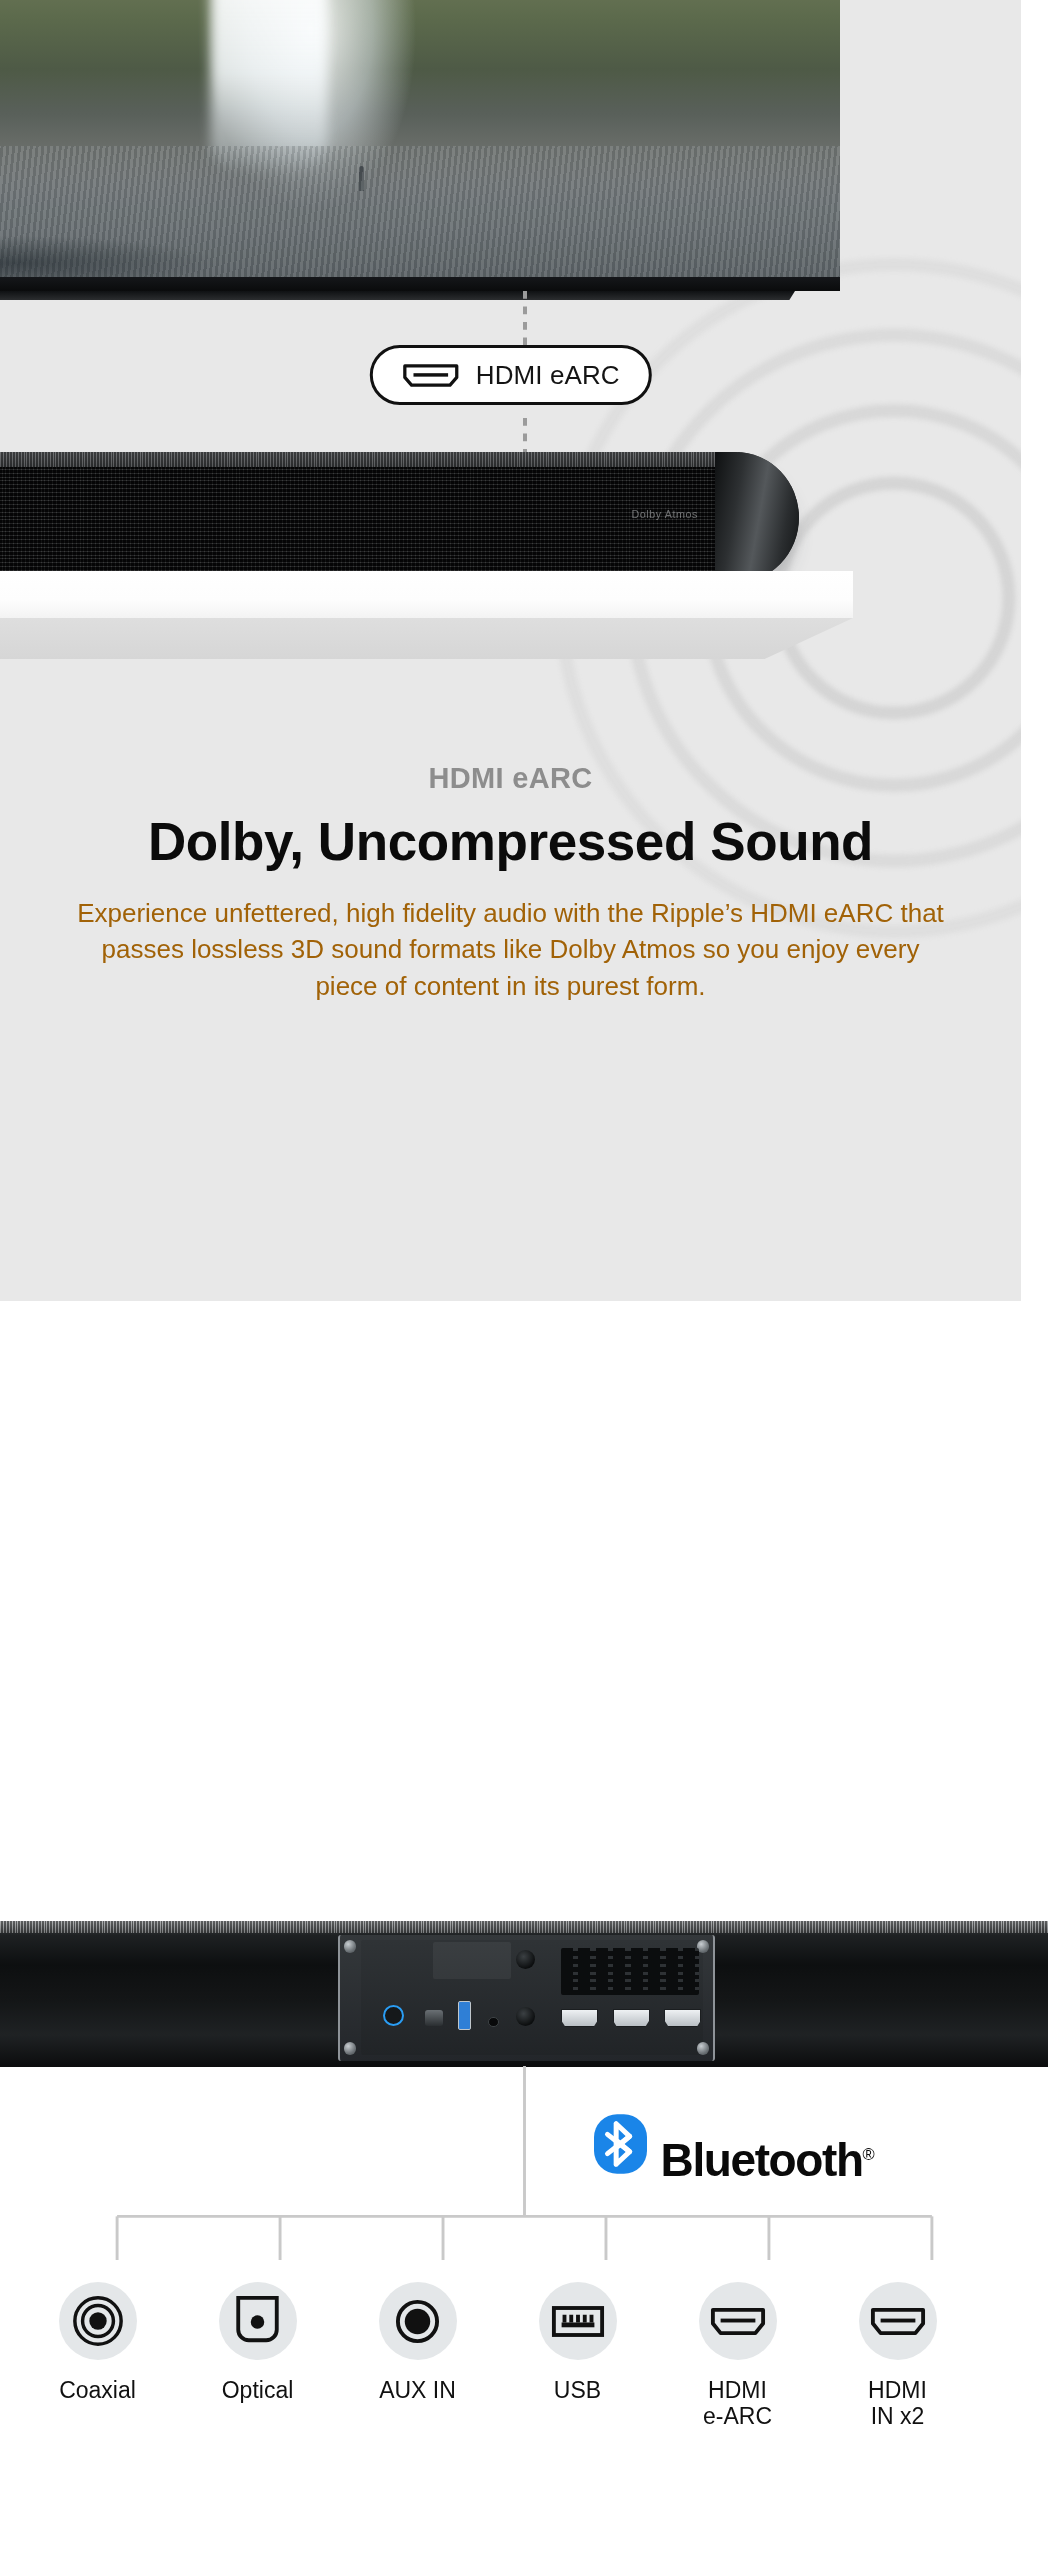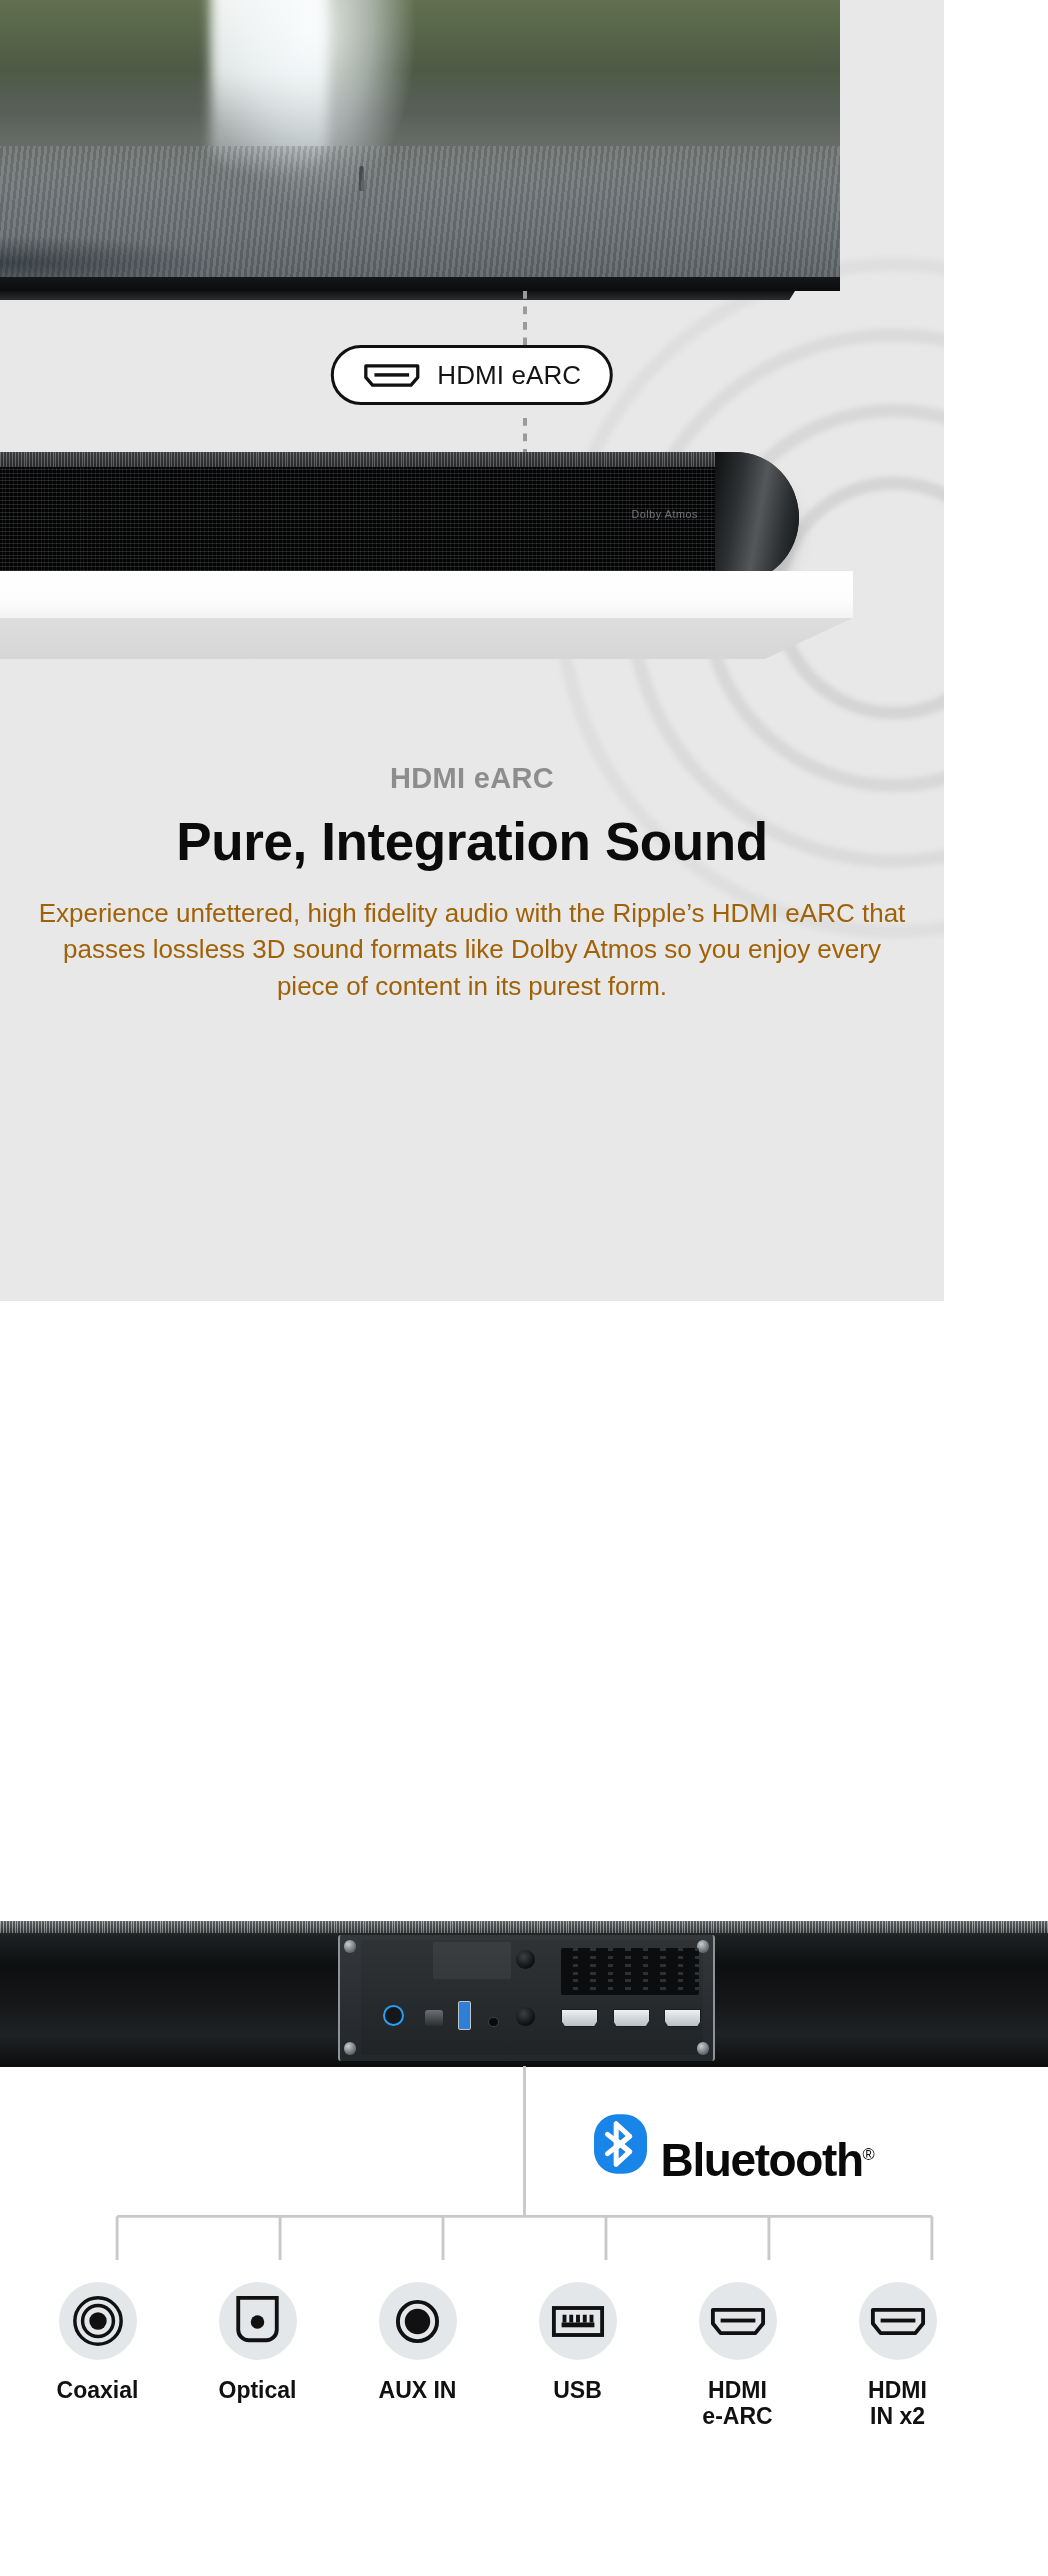--- a/index.html
+++ b/index.html
@@ -7,21 +7,21 @@
   body {
     font-family:"Liberation Sans", sans-serif;
     background:#ffffff;
     width:1049px; height:2576px;
     position:relative; overflow:hidden;
   }
 
   
   .hero {
     position:relative;
-    width:944px; height:1301px;
+    width:1021px; height:1301px;
     background:#e8e8e8;
     overflow:hidden;
     padding-left:13px;
   }
 
   
   .rings { position:absolute; left:544px; top:248px; width:699px; height:699px; }
   .ring {
     position:absolute; border-radius:50%;
     border:13.6px solid rgba(168,168,168,.30);
@@ -236,21 +236,21 @@
 
   
   .bt { position:absolute; left:594px; top:2105px; display:flex; align-items:center; gap:13.6px; }
   .bt-mark { width:53px; height:60px; }
   .bt-word { font-size:46px; font-weight:bold; color:#0a0a0a; letter-spacing:-1.4px;margin-top:28px; }
   .bt-reg { font-size:16.5px; vertical-align:super; font-weight:normal; }
 
   
   .ports {
     position:absolute; left:0; top:2282px; width:995px;
-    display:flex; justify-content:center; gap:53px;font-weight:bold;
+    display:flex; justify-content:center; gap:53px;
   }
   .port { width:107px; display:flex; flex-direction:column; align-items:center; }
   .port-circle{
     width:78px; height:78px; border-radius:50%;
     background:#e4e7e9;
     display:flex; align-items:center; justify-content:center;
   }
   .port-label{
     margin-top:16.5px; font-size:23px; line-height:1.16;
     color:#111; text-align:center; font-stretch:condensed;
@@ -296,21 +296,21 @@
       <div class="bar-mesh"></div>
       <div class="bar-cap"></div>
       <div class="bar-logo">Dolby Atmos</div>
     </div>
     <div class="bar-foot"></div>
   </div>
   <div class="shelf"></div>
 
   <div class="copy">
     <div class="eyebrow">HDMI eARC</div>
-    <h1 class="headline">Pure, Integration Sound</h1>
+    <h1 class="headline">Dolby, Uncompressed Sound</h1>
     <p class="para">Experience unfettered, high fidelity audio with the Ripple’s HDMI eARC that passes lossless 3D sound formats like Dolby Atmos so you enjoy every piece of content in its purest form.</p>
   </div>
 </section>
 
 <section class="sect2"></section>
 
 <div class="copy2">
 </div>
 
 <div class="rear">

